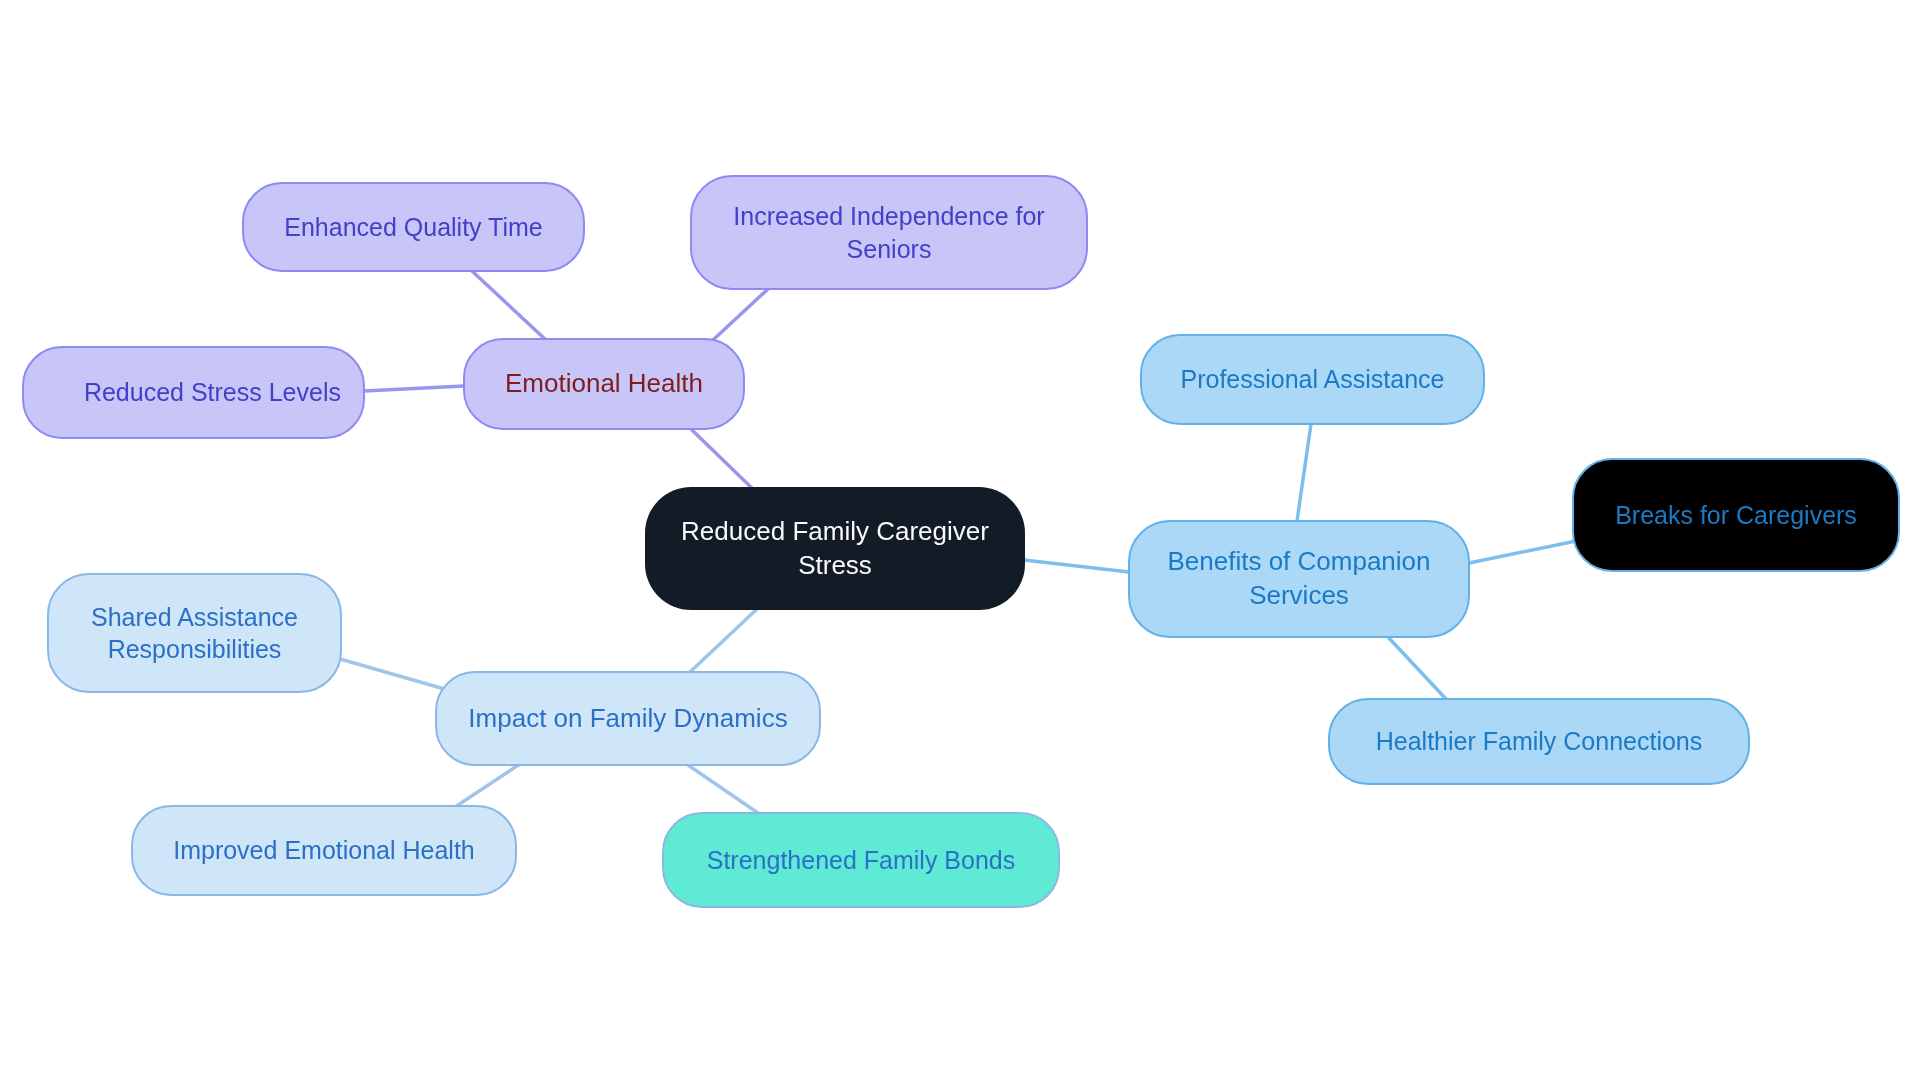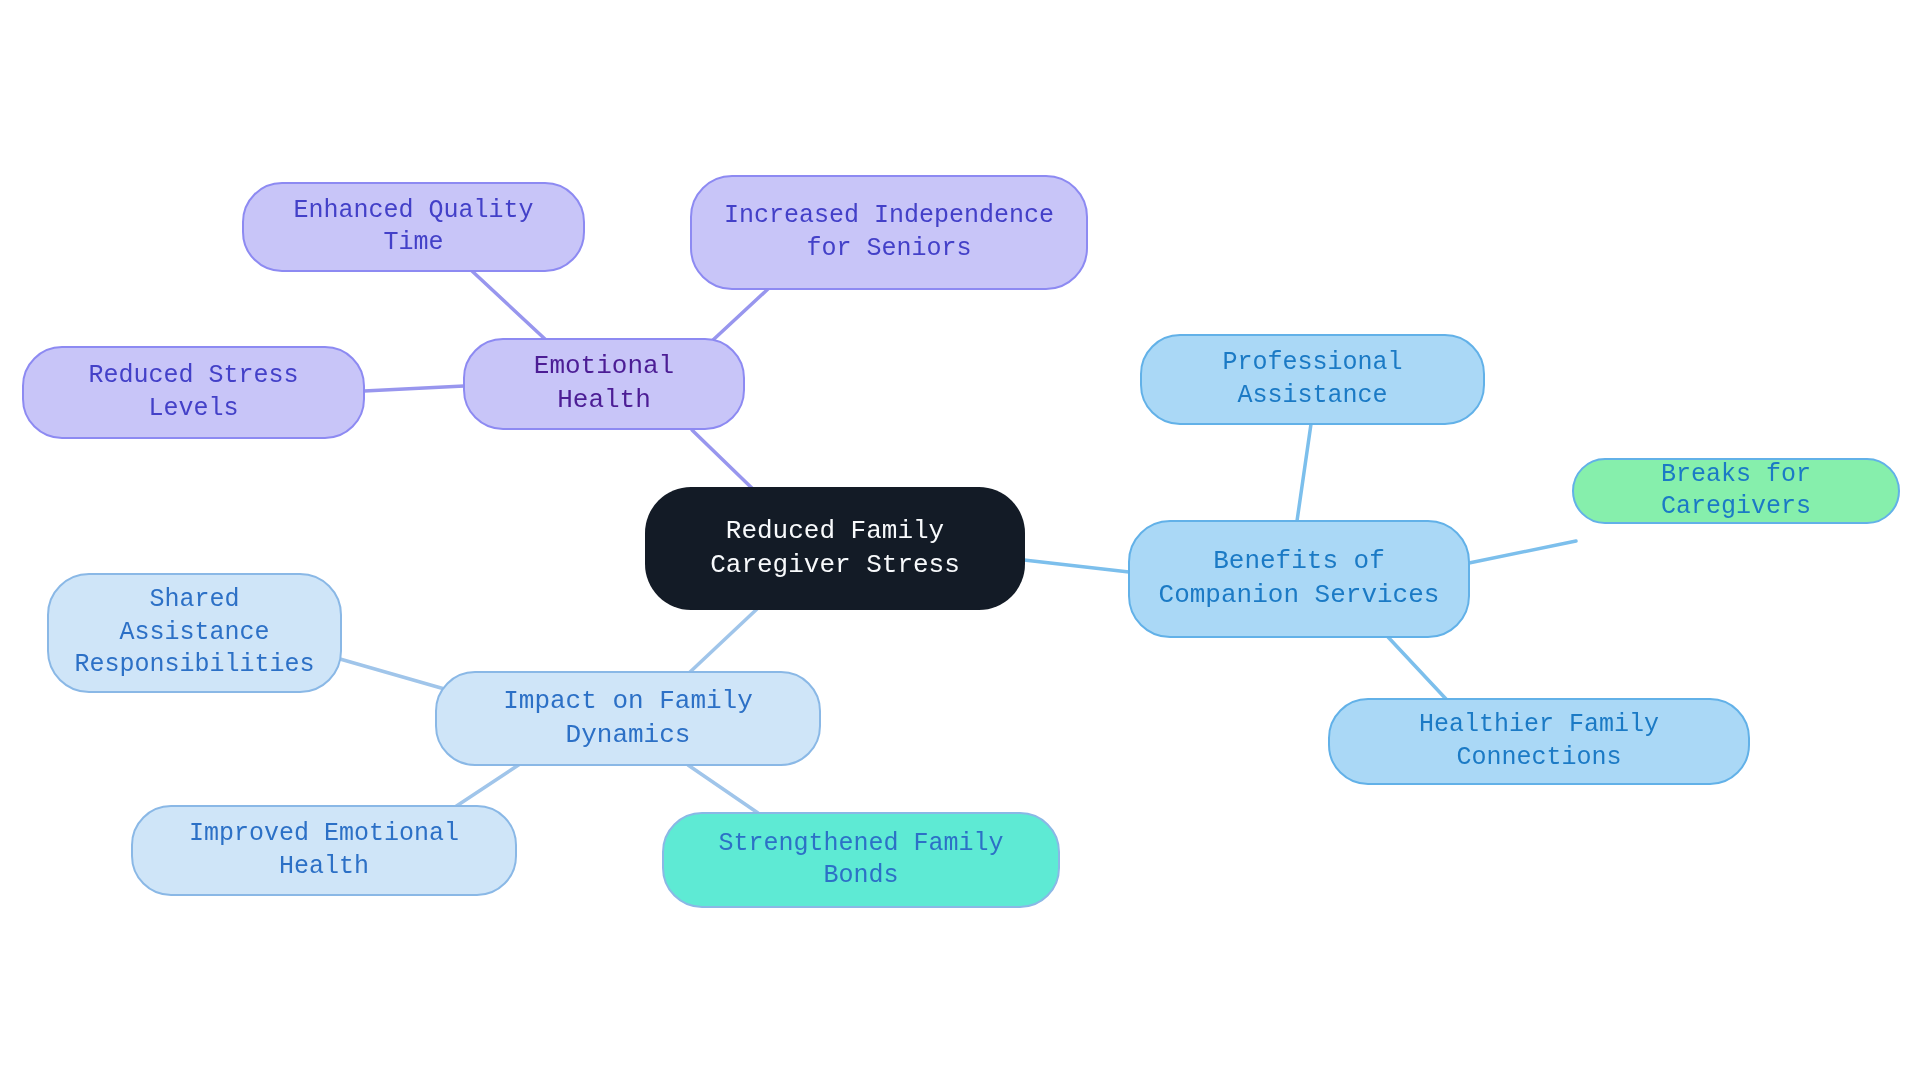--- a/index.html
+++ b/index.html
@@ -21,21 +21,20 @@
     position: absolute;
     box-sizing: border-box;
     display: flex;
     align-items: center;
     justify-content: center;
     text-align: center;
     padding: 20px 22px;
     line-height: 1.3;
     cursor: pointer;
     user-select: none;
-    font-family: Liberation Mono, monospace;
   }
   .node span { display: block; }
 </style>
 </head>
 <body>
 
 <div class="canvas">
   <svg class="edges-layer" width="1920" height="1083" viewBox="0 0 1920 1083">
       <line x1="692" y1="430" x2="757" y2="493" stroke="#9896ee" stroke-width="3.5" stroke-linecap="round"></line>
       <line x1="472" y1="271" x2="546" y2="340" stroke="#9896ee" stroke-width="3.5" stroke-linecap="round"></line>
@@ -47,39 +46,39 @@
       <line x1="1388" y1="637" x2="1446" y2="699" stroke="#7cbfec" stroke-width="3.5" stroke-linecap="round"></line>
       <line x1="757" y1="609" x2="689" y2="673" stroke="#a0c5ea" stroke-width="3.5" stroke-linecap="round"></line>
       <line x1="340" y1="659" x2="448" y2="690" stroke="#a0c5ea" stroke-width="3.5" stroke-linecap="round"></line>
       <line x1="520" y1="764" x2="455" y2="807" stroke="#a0c5ea" stroke-width="3.5" stroke-linecap="round"></line>
       <line x1="688" y1="765" x2="758" y2="813" stroke="#a0c5ea" stroke-width="3.5" stroke-linecap="round"></line>
     </svg>
   <div id="nodes-layer">
       <div class="node" style="left: 645px; top: 487px; width: 380px; height: 123px; border-radius: 46px; background: rgb(19, 27, 38); border: none; color: rgb(248, 250, 252); font-size: 26px; align-items: center;">
         <span>Reduced Family Caregiver Stress</span>
       </div>
-      <div class="node" style="left: 463px; top: 338px; width: 282px; height: 92px; border-radius: 40px; background: rgb(200, 197, 248); border: 2px solid rgb(141, 138, 242); color: #4c1d95; font-size: 26px;">
+      <div class="node" style="left: 463px; top: 338px; width: 282px; height: 92px; border-radius: 40px; background: rgb(200, 197, 248); border: 2px solid rgb(141, 138, 242); color: #7f1d1d; font-size: 26px;">
         <span>Emotional Health</span>
       </div>
       <div class="node" style="left: 242px; top: 182px; width: 343px; height: 90px; border-radius: 40px; background: rgb(200, 197, 248); border: 2px solid rgb(141, 138, 242); color: rgb(67, 64, 200); font-size: 25px;">
         <span>Enhanced Quality Time</span>
       </div>
       <div class="node" style="left: 690px; top: 175px; width: 398px; height: 115px; border-radius: 42px; background: rgb(200, 197, 248); border: 2px solid rgb(141, 138, 242); color: rgb(67, 64, 200); font-size: 25px;">
         <span>Increased Independence for Seniors</span>
       </div>
       <div class="node" style="left: 22px; top: 346px; width: 343px; height: 93px; border-radius: 40px; background: rgb(200, 197, 248); border: 2px solid rgb(141, 138, 242); color: rgb(67, 64, 200); font-size: 25px; justify-content: flex-end;">
         <span>Reduced Stress Levels</span>
       </div>
       <div class="node" style="left: 1128px; top: 520px; width: 342px; height: 118px; border-radius: 42px; background: rgb(170, 216, 246); border: 2px solid rgb(98, 177, 232); color: rgb(27, 122, 197); font-size: 26px; justify-content: flex-end;">
         <span>Benefits of Companion Services</span>
       </div>
       <div class="node" style="left: 1140px; top: 334px; width: 345px; height: 91px; border-radius: 40px; background: rgb(170, 216, 246); border: 2px solid rgb(98, 177, 232); color: rgb(27, 122, 197); font-size: 25px;">
         <span>Professional Assistance</span>
       </div>
-      <div class="node" style="left: 1572px; top: 458px; width: 328px; height: 66px; border-radius: 40px; background: #86efac; border: 2px solid rgb(98, 177, 232); color: rgb(27, 122, 197); font-size: 25px; justify-content: flex-end;">
+      <div class="node" style="left: 1572px; top: 458px; width: 328px; height: 114px; border-radius: 40px; background: #000000; border: 2px solid rgb(98, 177, 232); color: rgb(27, 122, 197); font-size: 25px;">
         <span>Breaks for Caregivers</span>
       </div>
       <div class="node" style="left: 1328px; top: 698px; width: 422px; height: 87px; border-radius: 40px; background: rgb(170, 216, 246); border: 2px solid rgb(98, 177, 232); color: rgb(27, 122, 197); font-size: 25px;">
         <span>Healthier Family Connections</span>
       </div>
       <div class="node" style="left: 435px; top: 671px; width: 386px; height: 95px; border-radius: 40px; background: rgb(207, 229, 248); border: 2px solid rgb(138, 184, 230); color: rgb(44, 112, 198); font-size: 26px;">
         <span>Impact on Family Dynamics</span>
       </div>
       <div class="node" style="left: 47px; top: 573px; width: 295px; height: 120px; border-radius: 42px; background: rgb(207, 229, 248); border: 2px solid rgb(138, 184, 230); color: rgb(44, 112, 198); font-size: 25px;">
         <span>Shared Assistance Responsibilities</span>

